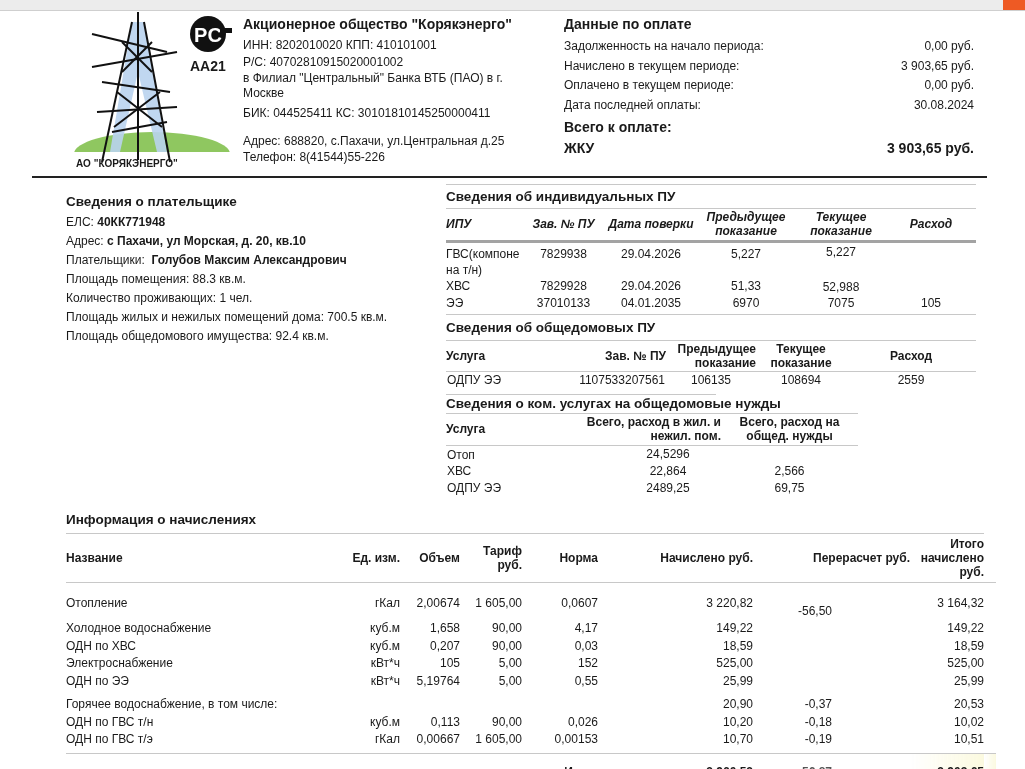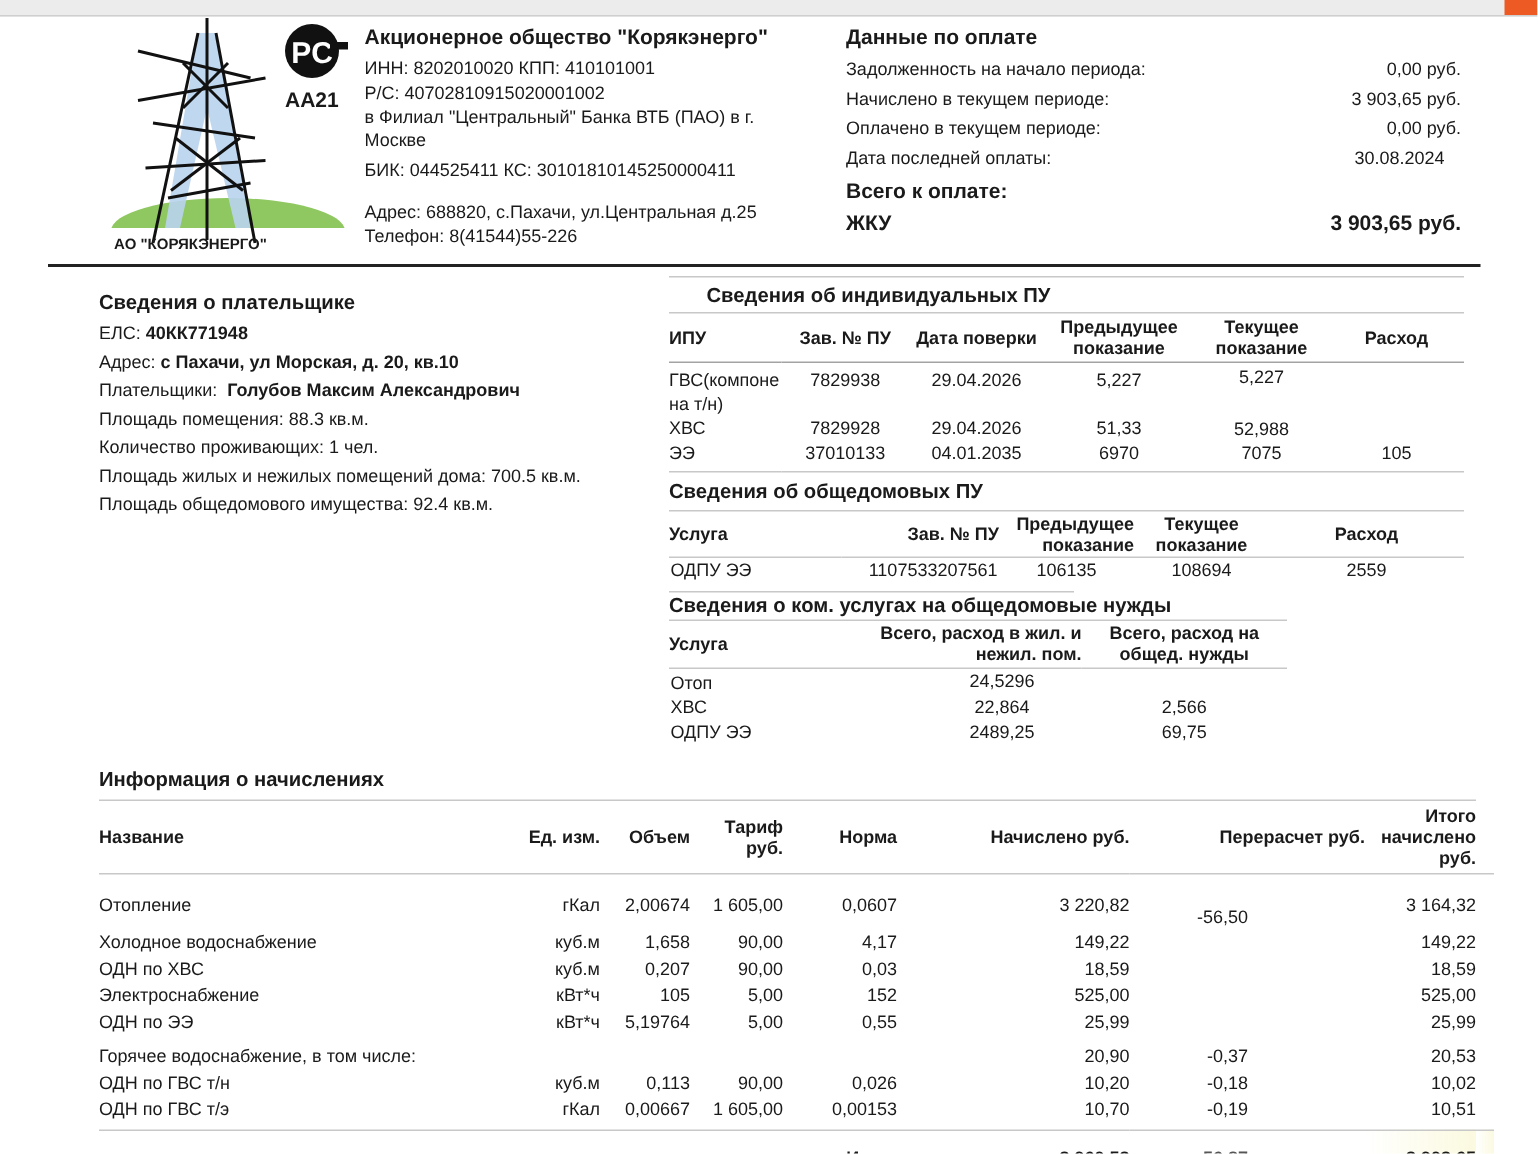--- a/index.html
+++ b/index.html
@@ -102,21 +102,21 @@
   <div class="row">
       <span>Начислено в текущем периоде:</span>
       <span class="v">3 903,65 руб.</span>
     </div>
   <div class="row">
       <span>Оплачено в текущем периоде:</span>
       <span class="v">0,00 руб.</span>
     </div>
   <div class="row">
       <span>Дата последней оплаты:</span>
-      <span class="v" style="margin-right:11px;">30.08.2024</span>
+      <span class="v" style="margin-right:0;">30.08.2024</span>
     </div>
   <div class="total-h">Всего к оплате:</div>
   <div class="total">
       <span>ЖКУ</span>
       <span>3 903,65 руб.</span>
     </div>
 </div>
 
 <div class="abs rule-main"></div>
 
@@ -126,33 +126,33 @@
   <div class="line"><span>Адрес: </span> <b>с Пахачи, ул Морская, д. 20, кв.10</b></div>
   <div class="line"><span>Плательщики: </span> &nbsp;<b>Голубов Максим Александрович</b></div>
   <div class="line">Площадь помещения: 88.3 кв.м.</div>
   <div class="line">Количество проживающих: 1 чел.</div>
   <div class="line">Площадь жилых и нежилых помещений дома: 700.5 кв.м.</div>
   <div class="line">Площадь общедомового имущества: 92.4 кв.м.</div>
 </div>
 
 <div class="abs ipu">
   <div class="hr" style="margin-bottom:3px;"></div>
-  <div class="sec-title" style="line-height:18px;margin-left:25px;">Сведения об индивидуальных ПУ</div>
+  <div class="sec-title" style="line-height:18px;">Сведения об индивидуальных ПУ</div>
   <div class="hr" style="margin-top:2px;"></div>
   <table class="tbl">
     <colgroup>
         <col style="width:75px">
         <col style="width:85px">
         <col style="width:90px">
         <col style="width:100px">
         <col style="width:90px">
         <col style="width:90px">
       </colgroup>
     <tbody>
-        <tr style="height:32px;border-bottom:1px solid #a3a3a3;">
+        <tr style="height:32px;border-bottom:3px solid #a3a3a3;font-style:italic;">
       <th class="l">ИПУ</th>
       <th class="c">Зав. № ПУ</th>
       <th class="c">Дата поверки</th>
       <th class="c">Предыдущее показание</th>
       <th class="c">Текущее показание</th>
       <th class="c">Расход</th>
     </tr>
     <tr style="height:36px;">
       <td style="padding-top:3px;">ГВС(компоне на т/н)</td>
       <td class="c" style="padding-top:3px;">7829938</td>

